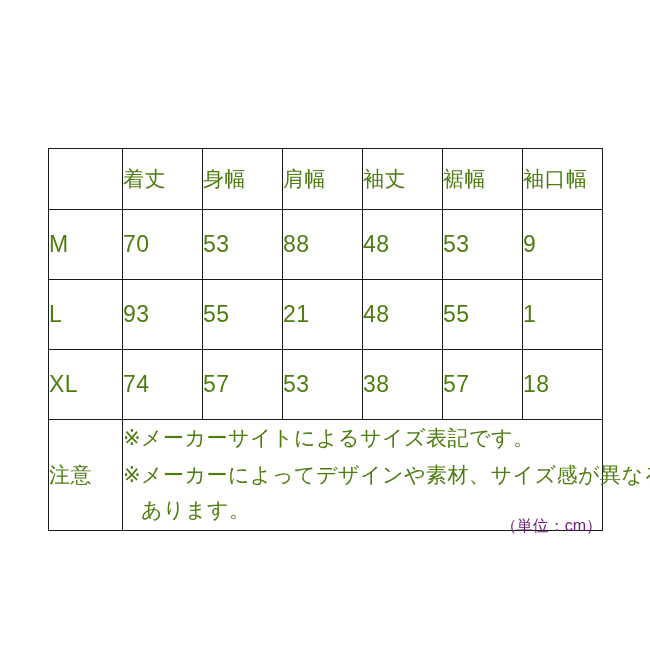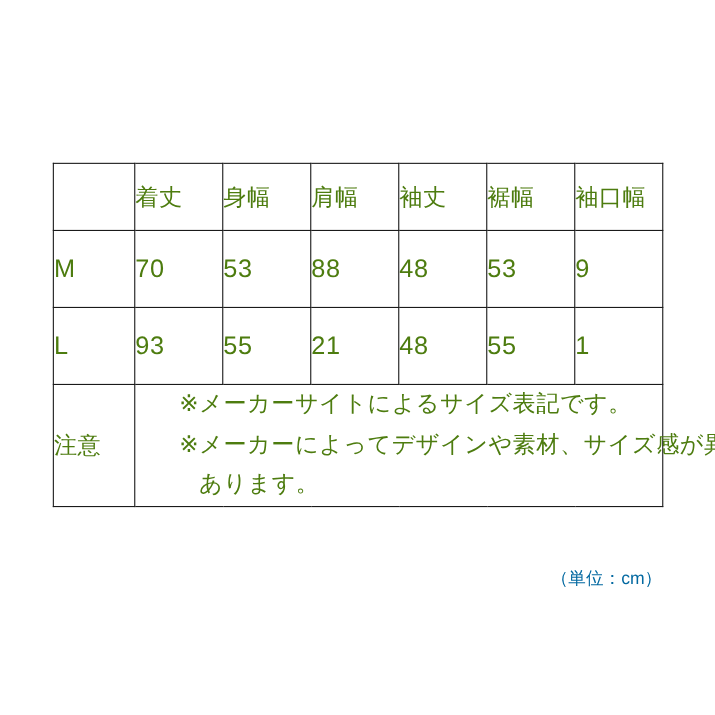--- a/index.html
+++ b/index.html
@@ -61,34 +61,33 @@
   }
   td.note-body {
     text-align: left;
     vertical-align: middle;
     padding: 12px 10px 14px 12px;
     font-size: 16.5px;
     line-height: 1.75;
   }
   .note-line {
     white-space: nowrap;
-    margin-left: 40px;
   }
   .note-line.indent {
     padding-left: 18px;
     font-family: Liberation Mono, monospace;
   }
   .unit {
     position: absolute;
     left: 48px;
     top: 516px;
     width: 554px;
     text-align: right;
     font-size: 16px;
-    color: #0369a1;
+    color: #701a75;
   }
 </style>
 </head>
 <body>
 
 <div class="sheet">
   <table class="size-table">
     <colgroup>
       <col class="col-label">
       <col class="col-data">
@@ -122,20 +121,29 @@
       <tr class="data-row">
         <td class="row-label">L</td>
         <td>93</td>
         <td>55</td>
         <td>21</td>
         <td>48</td>
         <td>55</td>
         <td>1</td>
       </tr>
 
+      <tr class="data-row">
+        <td class="row-label">XL</td>
+        <td>74</td>
+        <td>57</td>
+        <td>53</td>
+        <td>38</td>
+        <td>57</td>
+        <td>18</td>
+      </tr>
 
       <tr>
         <td class="note-label">注意</td>
         <td class="note-body" colspan="6">
           <div class="note-line">※メーカーサイトによるサイズ表記です。</div>
           <div class="note-line">※メーカーによってデザインや素材、サイズ感が異なる場合が</div>
           <div class="note-line indent">あります。</div>
         </td>
       </tr>
     </tbody>

